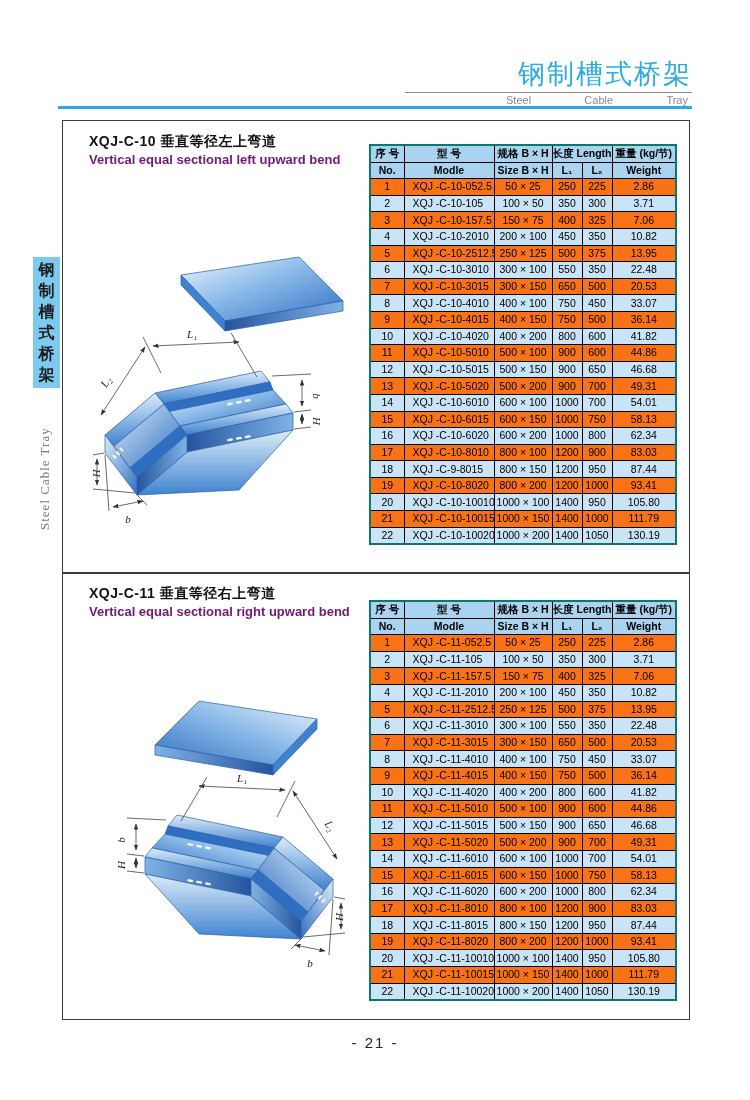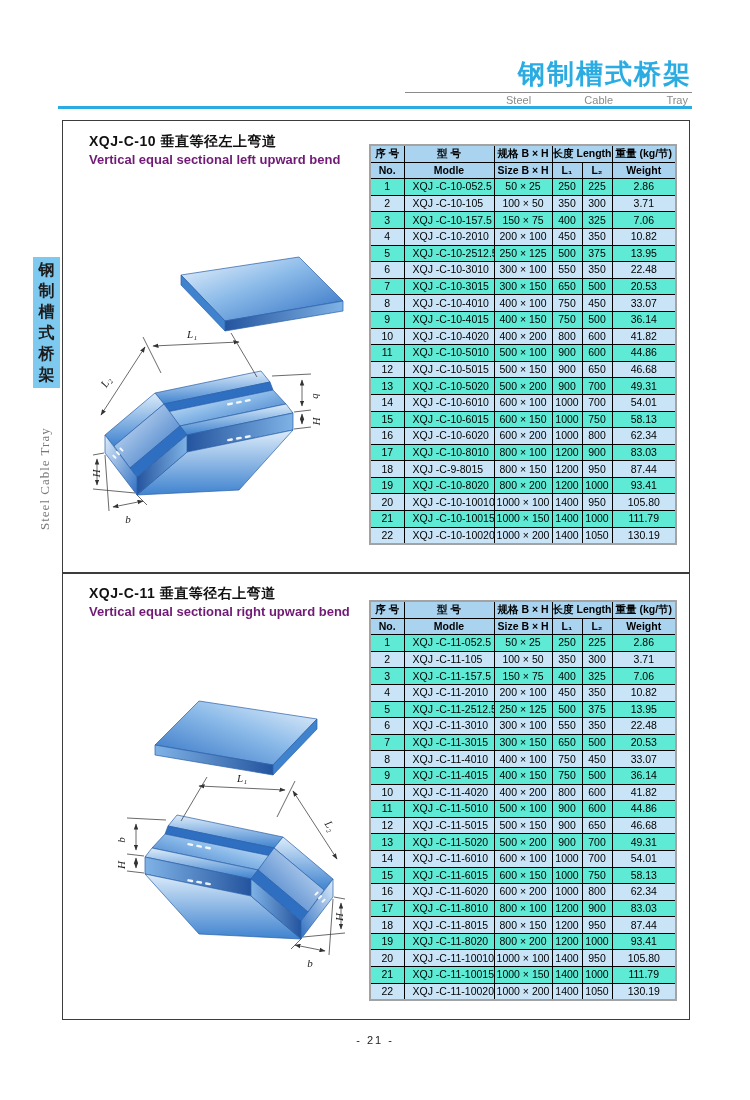--- a/index.html
+++ b/index.html
@@ -1,21 +1,21 @@
 <!DOCTYPE html>
 <html><head>
 <meta charset="utf-8">
 <style>
   html,body{margin:0;padding:0;width:750px;height:1100px;background:#ffffff;overflow:hidden;
     font-family:"Liberation Sans", sans-serif;}
   .page{position:relative;width:750px;height:1100px;background:#fff;}
 
   
   .brand{position:absolute;right:58px;top:58px;width:287px;}
-  .brand-cn{color:#2AACE3;font-size:27px;font-weight:bold;letter-spacing:2px;text-align:right;line-height:1.2;}
+  .brand-cn{color:#2AACE3;font-size:27px;font-weight:normal;letter-spacing:2px;text-align:right;line-height:1.2;}
   .brand-rule{border:0;border-top:1px solid #8a8a8a;margin:2px 0 1px 0;}
   .brand-words{width:182px;margin-left:auto;display:flex;justify-content:space-between;
     color:#8a8a8a;font-size:11px;padding-right:4px;text-align:right;}
   .accent-line{position:absolute;left:58px;top:106px;width:634px;height:2.5px;background:#2AACE3;}
 
   
   .side-box{position:absolute;left:33px;top:257px;width:27px;height:131px;background:#7EC9F0;
     display:flex;flex-direction:column;justify-content:space-evenly;align-items:center;}
   .side-box span{font-size:16px;font-weight:bold;color:#1c1c1c;line-height:1;}
   .side-en{position:absolute;left:32px;top:390px;height:140px;width:26px;
@@ -32,30 +32,30 @@
   .sec-title .cn{font-size:14px;font-weight:bold;color:#111;letter-spacing:0.5px;}
   .sec-title .en{font-size:13px;font-weight:bold;color:#701a75;margin-top:1px;}
   .t1{top:12px;} .t2{top:464px;}
 
   .diagram{position:absolute;overflow:visible;}
   .d1{left:26px;top:122px;} .d2{left:16px;top:566px;}
   .dimlabel{font:italic 11px "Liberation Serif", serif;fill:#222;}
 
   
   .spec{position:absolute;left:306px;border-collapse:collapse;table-layout:fixed;width:306px;
-    background:#5eead4;border:2px solid #a3a3a3;}
+    background:#f97316;border:2px solid #0f766e;}
   .spec.s1{top:23px;} .spec.s2{top:479px;}
   .spec th,.spec td{border:1px solid #000;text-align:center;padding:0;height:15.6px;
     font-size:10.5px;line-height:1.05;color:#000;overflow:hidden;white-space:nowrap;}
   .spec thead th{background:#A9D3EF;font-weight:bold;}
   .spec td.model{text-align:left;padding-left:8px;}
   .spec tr.alt td{background:#C9E4F7;}
 
   .page-num{position:absolute;left:0;top:1034px;width:750px;text-align:center;
-    font-size:11px;color:#222;letter-spacing:2px;}
+    font-size:15px;color:#222;letter-spacing:2px;}
 </style>
 </head>
 <body>
 
 <div class="page">
 
   <div class="brand">
     <div class="brand-cn">钢制槽式桥架</div>
     <hr class="brand-rule">
     <div class="brand-words">

